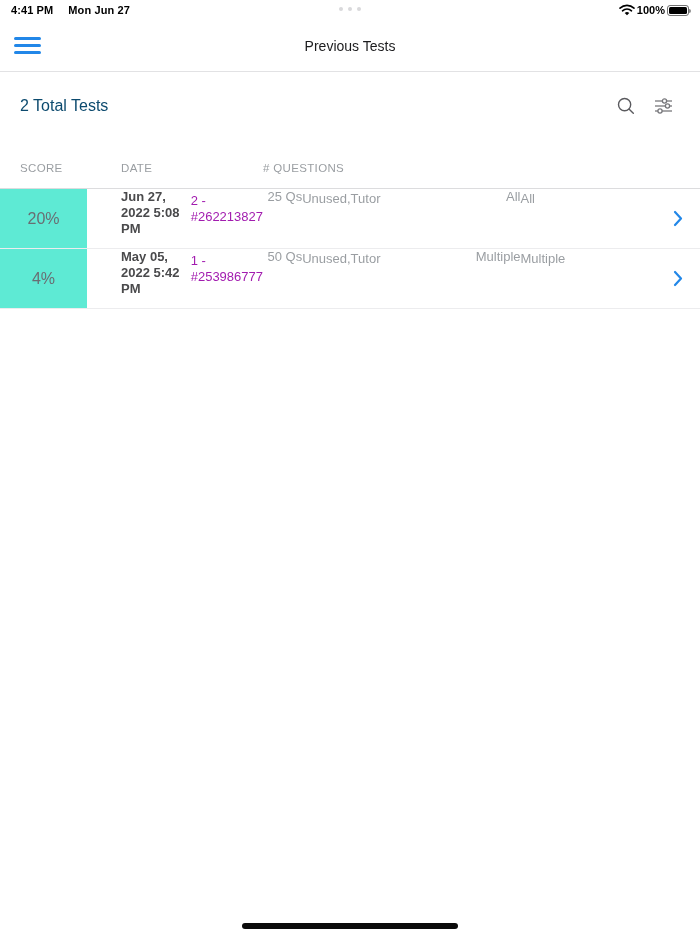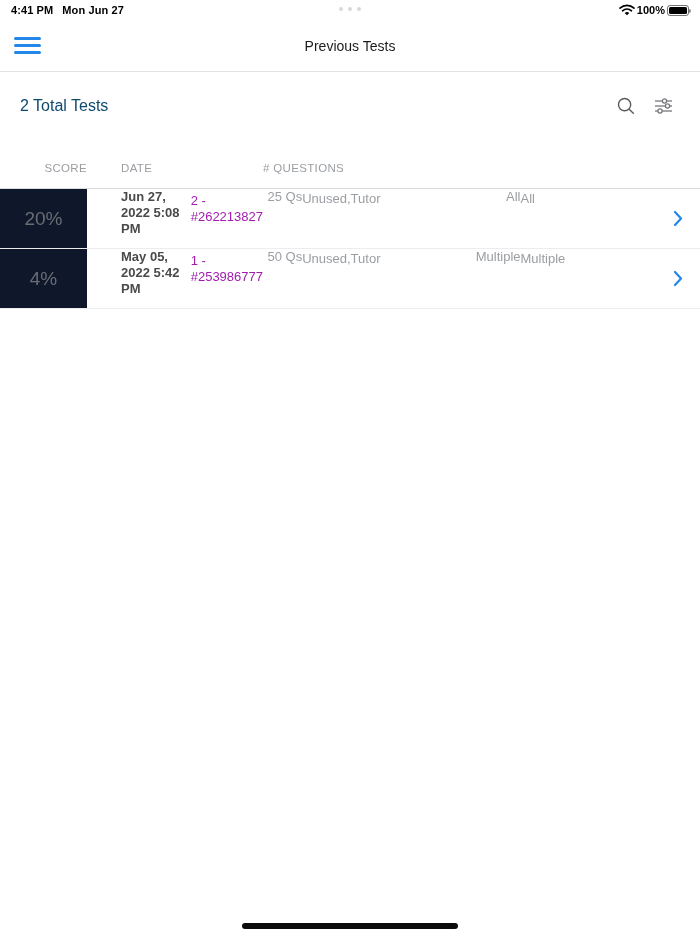--- a/index.html
+++ b/index.html
@@ -4,21 +4,21 @@
 <style>
   * { margin:0; padding:0; box-sizing:border-box; }
   html,body { width:700px; height:934px; }
   body {
     font-family:"Liberation Sans","DejaVu Sans",sans-serif;
     background:#ffffff; color:#1c1c1e; position:relative; overflow:hidden;
   }
 
   
   .status-bar{ height:20px; display:flex; align-items:center; padding:0 11px; position:relative; }
-  .sb-left{ display:flex; gap:9px; font-size:11px; font-weight:700; color:#000; letter-spacing:.01em; }
+  .sb-left{ display:flex; gap:15px; font-size:11px; font-weight:700; color:#000; letter-spacing:.01em; }
   .sb-dots{ position:absolute; left:50%; top:7px; transform:translateX(-50%); display:flex; gap:5px; }
   .sb-dots i{ width:4px; height:4px; border-radius:50%; background:#d9d9db; display:block; }
   .sb-right{ margin-left:auto; display:flex; align-items:center; gap:2px; font-size:11px; font-weight:700; color:#000; }
   .battery{ position:relative; width:22px; height:11px; border:1px solid rgba(0,0,0,.55); border-radius:3px; padding:1px; }
   .battery i{ display:block; width:100%; height:100%; background:#000; border-radius:1.5px; }
   .battery:after{ content:""; position:absolute; right:-3px; top:3px; width:2px; height:4px; background:rgba(0,0,0,.45); border-radius:0 2px 2px 0; }
 
   
   .navbar{ height:52px; border-bottom:1px solid #e2e2e4; position:relative; display:flex; align-items:center; }
   .hamburger{ position:absolute; left:14px; top:50%; transform:translateY(-50%); width:27px; cursor:pointer; background:none; border:none; }
@@ -28,25 +28,25 @@
   
   .toolbar{ margin-top:14px; height:40px; display:flex; align-items:center; padding:0 26px 0 20px; }
   .total-tests{ font-size:16px; color:#0c4a6e; }
   .toolbar-icons{ margin-left:auto; display:flex; align-items:center; gap:17px; }
   .icon-btn{ background:none; border:none; cursor:pointer; display:flex; align-items:center; }
 
   
   .grid{ display:grid; grid-template-columns:87px 176px 122px 1fr 44px; align-items:center; }
   .thead{ margin-top:21px; height:42px; border-bottom:1px solid #dcdcde; }
   .th{ font-size:11.5px; color:#9a9ea2; letter-spacing:.03em; }
-  .th-score{ text-align:right; }
+  .th-score{ text-align:left;padding-left:20px; }
   .th-pad{ padding-left:34px; }
 
   .row{ height:60px; border-bottom:1px solid #ececee; cursor:pointer; }
-  .cell-score{ background:#0f172a; height:100%; display:flex; align-items:center; justify-content:center; font-size:19px; color:#696e73; }
+  .cell-score{ background:#5eead4; height:100%; display:flex; align-items:center; justify-content:center; font-size:16px; color:#696e73; }
   .cell-two{ display:flex; flex-direction:row; justify-content:center; height:100%; }
   .cell-date{ padding-left:34px; }
   .line-primary{ font-size:13px; font-weight:700; color:#4a4a4c; line-height:16px; }
   .line-secondary{ font-size:13px; color:#a21caf; line-height:16px; margin-top:4px; }
   .line-gray{ font-size:13px; color:#9a9ea2; line-height:16px; }
   .line-gray + .line-gray{ margin-top:2px; }
   .cell-chevron{ display:flex; align-items:center; justify-content:center; height:100%; }
 
   
   .home-indicator{ position:absolute; bottom:5px; left:50%; transform:translateX(-50%); width:216px; height:6px; border-radius:3px; background:#0b0b0b; }

